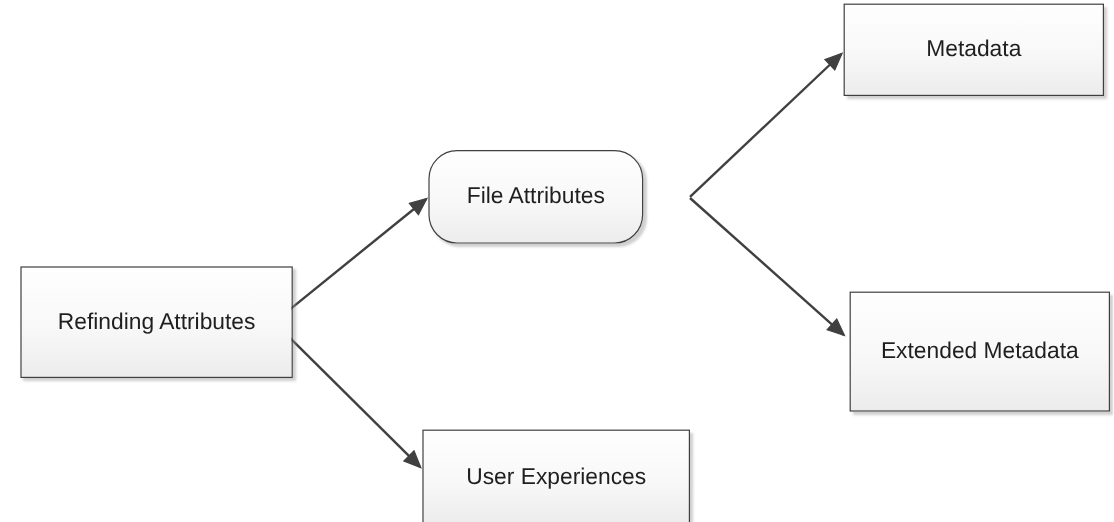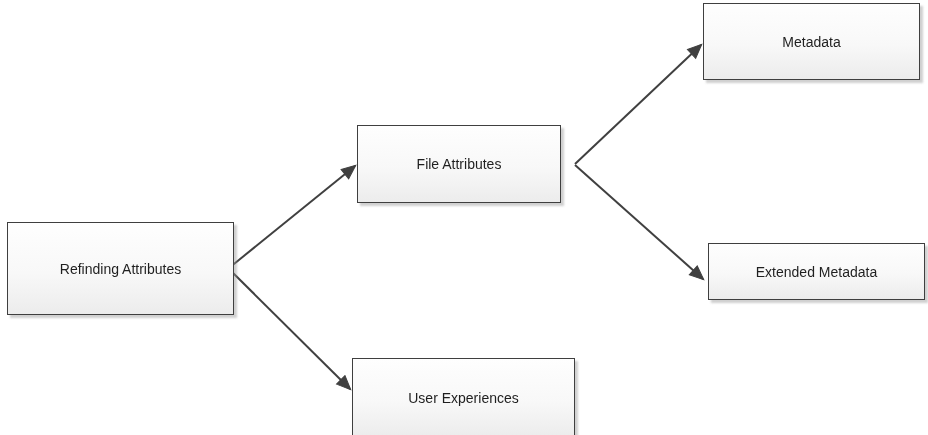--- a/index.html
+++ b/index.html
@@ -26,29 +26,29 @@
   .node {
     position: absolute;
     box-sizing: border-box;
     border: 1.5px solid #3f3f3f;
     background: linear-gradient(180deg, #fefefe 0%, #f8f8f8 55%, #ececec 100%);
     box-shadow: 2.5px 2.5px 2px rgba(150,150,150,0.45);
     display: flex;
     align-items: center;
     justify-content: center;
     color: #1f1f1f;
-    font-size: 14px;
+    font-size: 19px;
     text-align: center;
     white-space: nowrap;
   }
-  #node-refinding { left: 7px;   top: 222px; width: 227px; height: 93px; }
-  #node-file      { left: 357px; top: 125px; width: 204px; height: 78px; }
+  #node-refinding { left: 17px;   top: 222px; width: 227px; height: 93px; }
+  #node-file      { left: 357px; top: 125px; width: 179px; height: 78px; border-radius: 24px; }
   #node-user      { left: 352px; top: 358px; width: 223px; height: 80px; }
   #node-metadata  { left: 703px; top: 3px;   width: 217px; height: 77px; }
-  #node-extended  { left: 708px; top: 243px; width: 217px; height: 57px; }
+  #node-extended  { left: 708px; top: 243px; width: 217px; height: 100px; }
 </style>
 </head>
 <body>
 
 <div id="canvas">
 
   <svg id="edges-layer" viewBox="0 0 928 435" xmlns="http://www.w3.org/2000/svg">
     <defs>
       <marker id="arrowhead" markerUnits="userSpaceOnUse" markerWidth="17" markerHeight="15" refX="14" refY="7" orient="auto">
         <path d="M1,1 L15,7 L1,13 Z" fill="#404040" stroke="#404040" stroke-width="1"></path>

